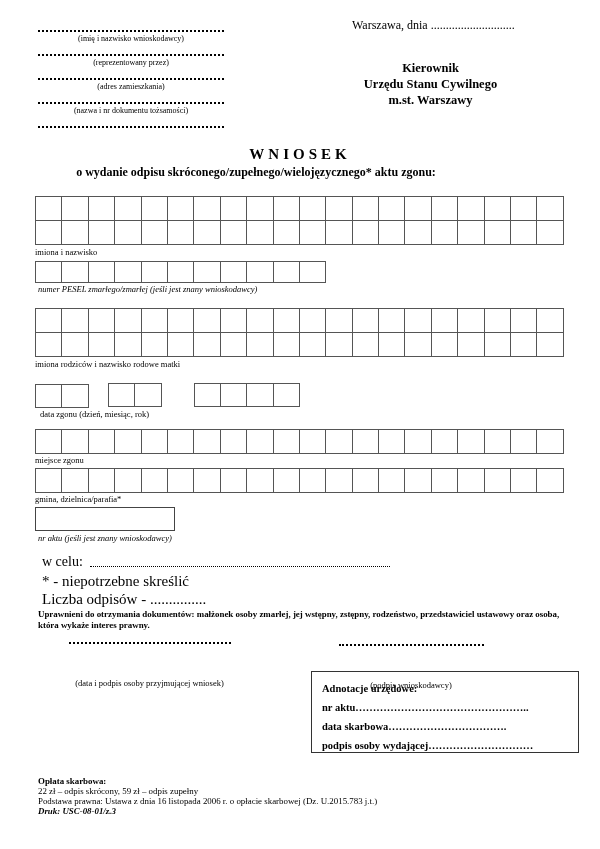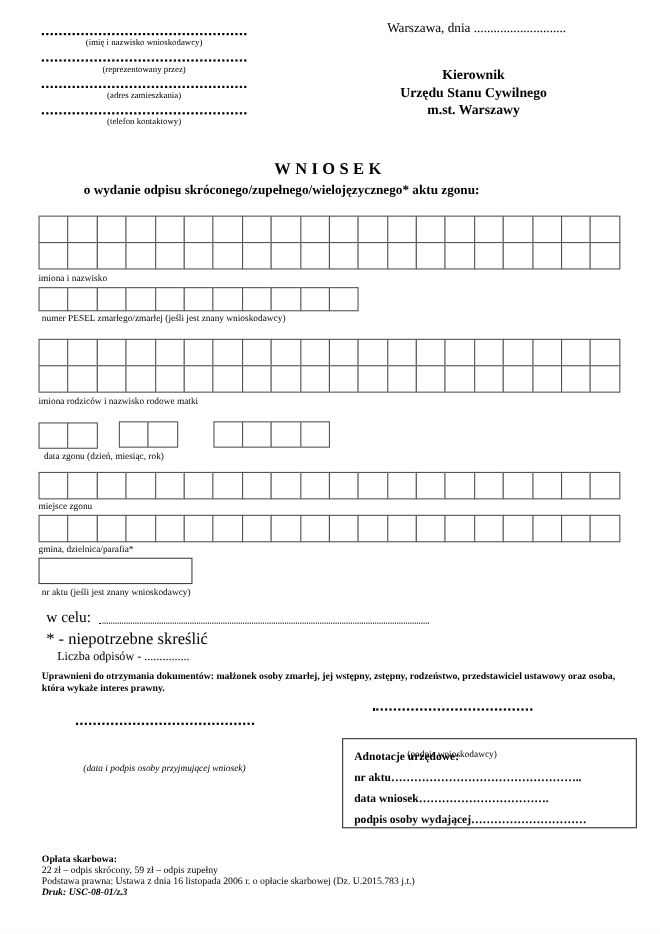--- a/index.html
+++ b/index.html
@@ -28,21 +28,21 @@
   .cell{box-sizing:border-box;width:27.4px;height:25px;border:1px solid #555;
         margin-right:-1px;background:#fff;}
   .g-pesel .cell{height:22px;}
   .g-date .cell{height:24px;}
   .date-groups{display:flex;}
   .date-gap1{margin-right:20px;}
   .date-gap2{margin-right:33px;}
 
   .grid-label{font-size:8.5px;}
   .lbl-center{left:35px;width:528px;text-align:left;}
-  .lbl-left{left:38px;text-align:center;}
+  .lbl-left{left:38px;text-align:center;font-style:italic;}
 
   .g-name{left:35px;top:196px;}
   .lbl-name{top:247px;}
   .g-pesel{left:35px;top:261px;}
   .lbl-pesel{top:284px;}
   .g-parents{left:35px;top:308px;}
   .lbl-parents{top:359px;}
   .g-date{left:35px;top:384px;}
   .lbl-date{top:409px;left:40px;}
   .g-place{left:35px;top:429px;}
@@ -50,29 +50,29 @@
   .g-commune{left:35px;top:468px;}
   .lbl-commune{top:494px;}
 
   .act-box{left:35px;top:507px;width:140px;height:24px;border:1px solid #444;box-sizing:border-box;background:#fff;}
   .lbl-act{top:533px;}
 
   .purpose-row{left:42px;top:554px;display:flex;align-items:flex-start;font-size:14px;}
   .purpose-line{width:300px;border-bottom:1px dotted #000;height:12px;margin-left:7px;}
 
   .note-strike{left:42px;top:573px;font-size:15px;}
-  .note-copies{left:42px;top:591px;font-size:11px;margin-left:10px;}
+  .note-copies{left:42px;top:591px;font-size:15px;}
   .entitled{left:38px;top:609px;width:532px;font-size:8.9px;font-weight:bold;line-height:10.5px;text-align:left;}
 
   .sig{text-align:center;}
   .sig-line{border-bottom:2px dotted #000;height:8px;margin:0 auto;}
   .sig-label{font-size:8.5px;padding-top:2px;margin-top:32px;}
   .sig-applicant{left:337px;top:636px;width:148px;}
   .sig-applicant .sig-line{width:145px;}
-  .sig-receiver{left:62px;top:649px;width:175px;font-style:italic;}
+  .sig-receiver{left:62px;top:634px;width:175px;}
   .sig-receiver .sig-line{width:162px;}
 
   .annotations{left:311px;top:671px;width:268px;height:82px;border:1.5px solid #333;
                box-sizing:border-box;padding:7px 10px;font-weight:bold;font-size:10.5px;line-height:19px;}
 
   .footer{left:38px;top:776px;font-size:8.9px;line-height:10px;}
   .footer .bold{font-weight:bold;}
   .footer .form-id{font-weight:bold;font-style:italic;}
 </style>
 </head>
@@ -88,21 +88,24 @@
     <div class="field">
       <div class="blank-line"></div>
       <div class="blank-label">(reprezentowany przez)</div>
     </div>
     <div class="field">
       <div class="blank-line"></div>
       <div class="blank-label">(adres zamieszkania)</div>
     </div>
     <div class="field">
       <div class="blank-line"></div>
-      <div class="blank-label">(telefon kontaktowy)</div>
+      <div class="blank-label">(nazwa i nr dokumentu tożsamości)</div>
+    </div>
+    <div class="field">
+      <div class="blank-line"></div>
     </div>
   </div>
 
   <div class="abs city-date">Warszawa, dnia ............................</div>
   <div class="abs addressee">
     <div>Kierownik</div>
     <div>Urzędu Stanu Cywilnego</div>
     <div>m.st. Warszawy</div>
   </div>
 
@@ -310,21 +313,21 @@
     <div class="sig-label">(podpis wnioskodawcy)</div>
   </div>
   <div class="abs sig sig-receiver">
     <div class="sig-line"></div>
     <div class="sig-label">(data i podpis osoby przyjmującej wniosek)</div>
   </div>
 
   <div class="abs annotations">
     <div>Adnotacje urzędowe:</div>
     <div>nr aktu…………………………………………..</div>
-    <div>data wniosek…………………………….</div>
+    <div>data skarbowa…………………………….</div>
     <div>podpis osoby wydającej…………………………</div>
   </div>
 
   <div class="abs footer">
     <div class="bold">Opłata skarbowa:</div>
     <div>22 zł – odpis skrócony, 59 zł – odpis zupełny</div>
     <div>Podstawa prawna: Ustawa z dnia 16 listopada 2006 r. o opłacie skarbowej (Dz. U.2015.783 j.t.)</div>
     <div class="form-id">Druk: USC-08-01/z.3</div>
   </div>
 

